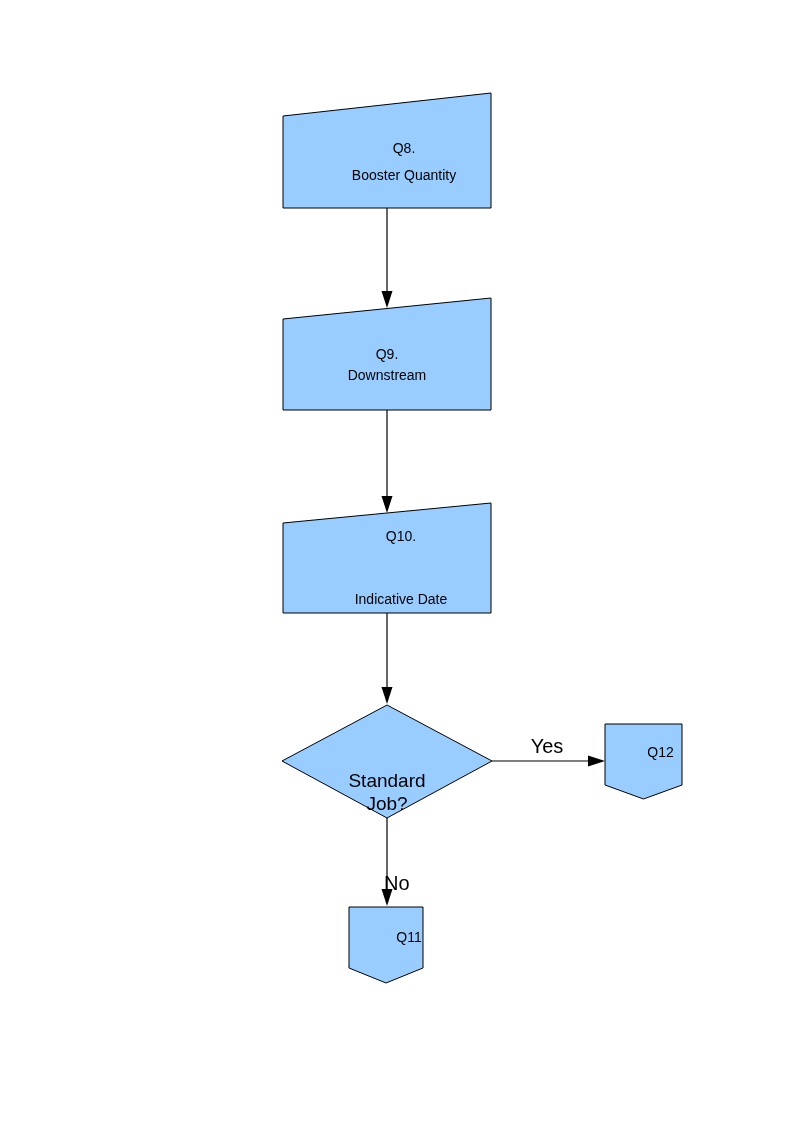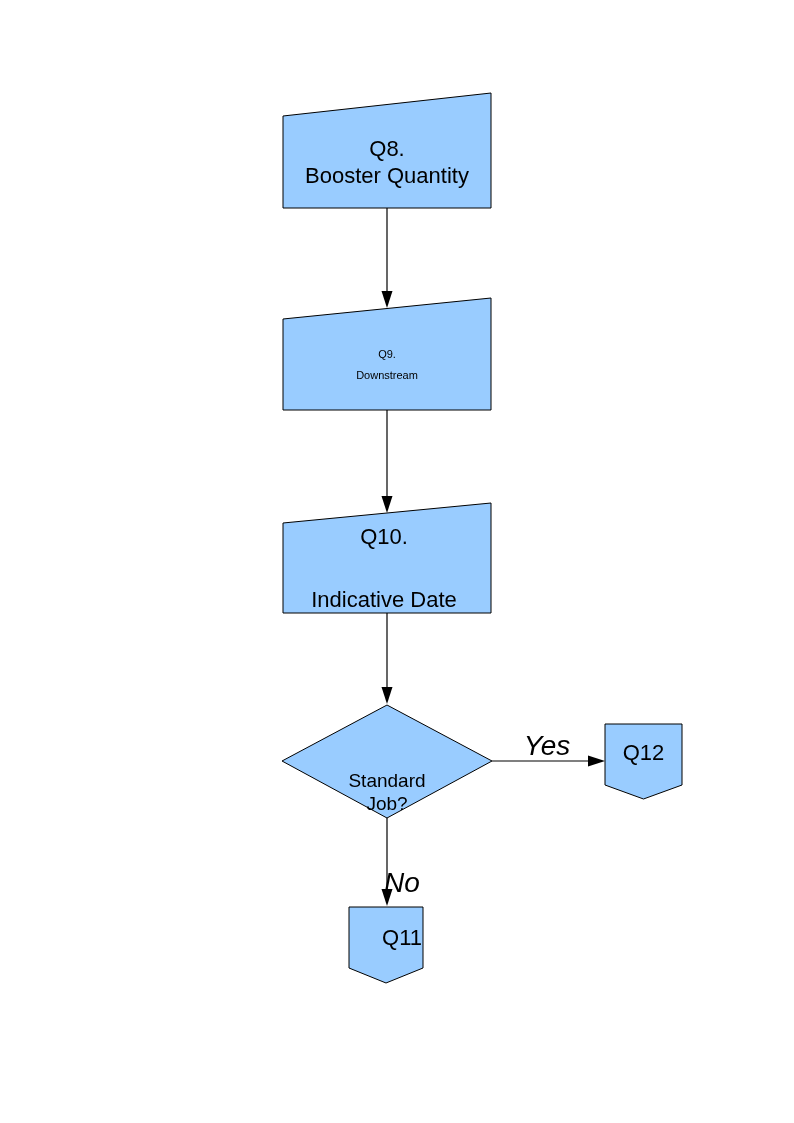--- a/index.html
+++ b/index.html
@@ -38,29 +38,28 @@
   .label {
     position: absolute;
     display: flex;
     flex-direction: column;
     align-items: center;
     justify-content: center;
     text-align: center;
     white-space: nowrap;
     pointer-events: none;
   }
-  .fs-lg { font-size: 22px; line-height: 27px; }
+  .fs-lg { font-size: 14px; line-height: 27px; padding-left: 17px; }
   .fs-md { font-size: 19px; line-height: 23px; justify-content: flex-end; }
-  .fs-sm { font-size: 11px; line-height: 21px; }
+  .fs-sm { font-size: 14px; line-height: 21px; }
   .edge-label {
     position: absolute;
-    font-size: 28px;
+    font-size: 20px;
     line-height: 24px;
     white-space: nowrap;
-    font-style: italic;
   }
 </style>
 </head>
 <body>
 
 <div class="page">
 
   <svg class="layer" width="794" height="1123" viewBox="0 0 794 1123">
 
     <line class="edge-line" x1="387" y1="208" x2="387" y2="294"></line>
@@ -103,21 +102,21 @@
 
   <div class="label fs-md" style="left:282px; top:705px; width:210px; height:110px;">
     <span>Standard</span>
     <span>Job?</span>
   </div>
 
   <div class="label fs-lg" style="left:605px; top:724px; width:77px; height:57px;">
     <span>Q12</span>
   </div>
 
-  <div class="label fs-lg" style="left:359px; top:907px; width:86px; height:61px;">
+  <div class="label fs-lg" style="left:349px; top:907px; width:86px; height:61px;">
     <span>Q11</span>
   </div>
 
   <div class="edge-label" style="left:517px; top:734px; width:60px; text-align:center;">Yes</div>
 
   <div class="edge-label" style="left:384px; top:851px;margin-top:20px;">No</div>
 
 </div>
 
 </body></html>

